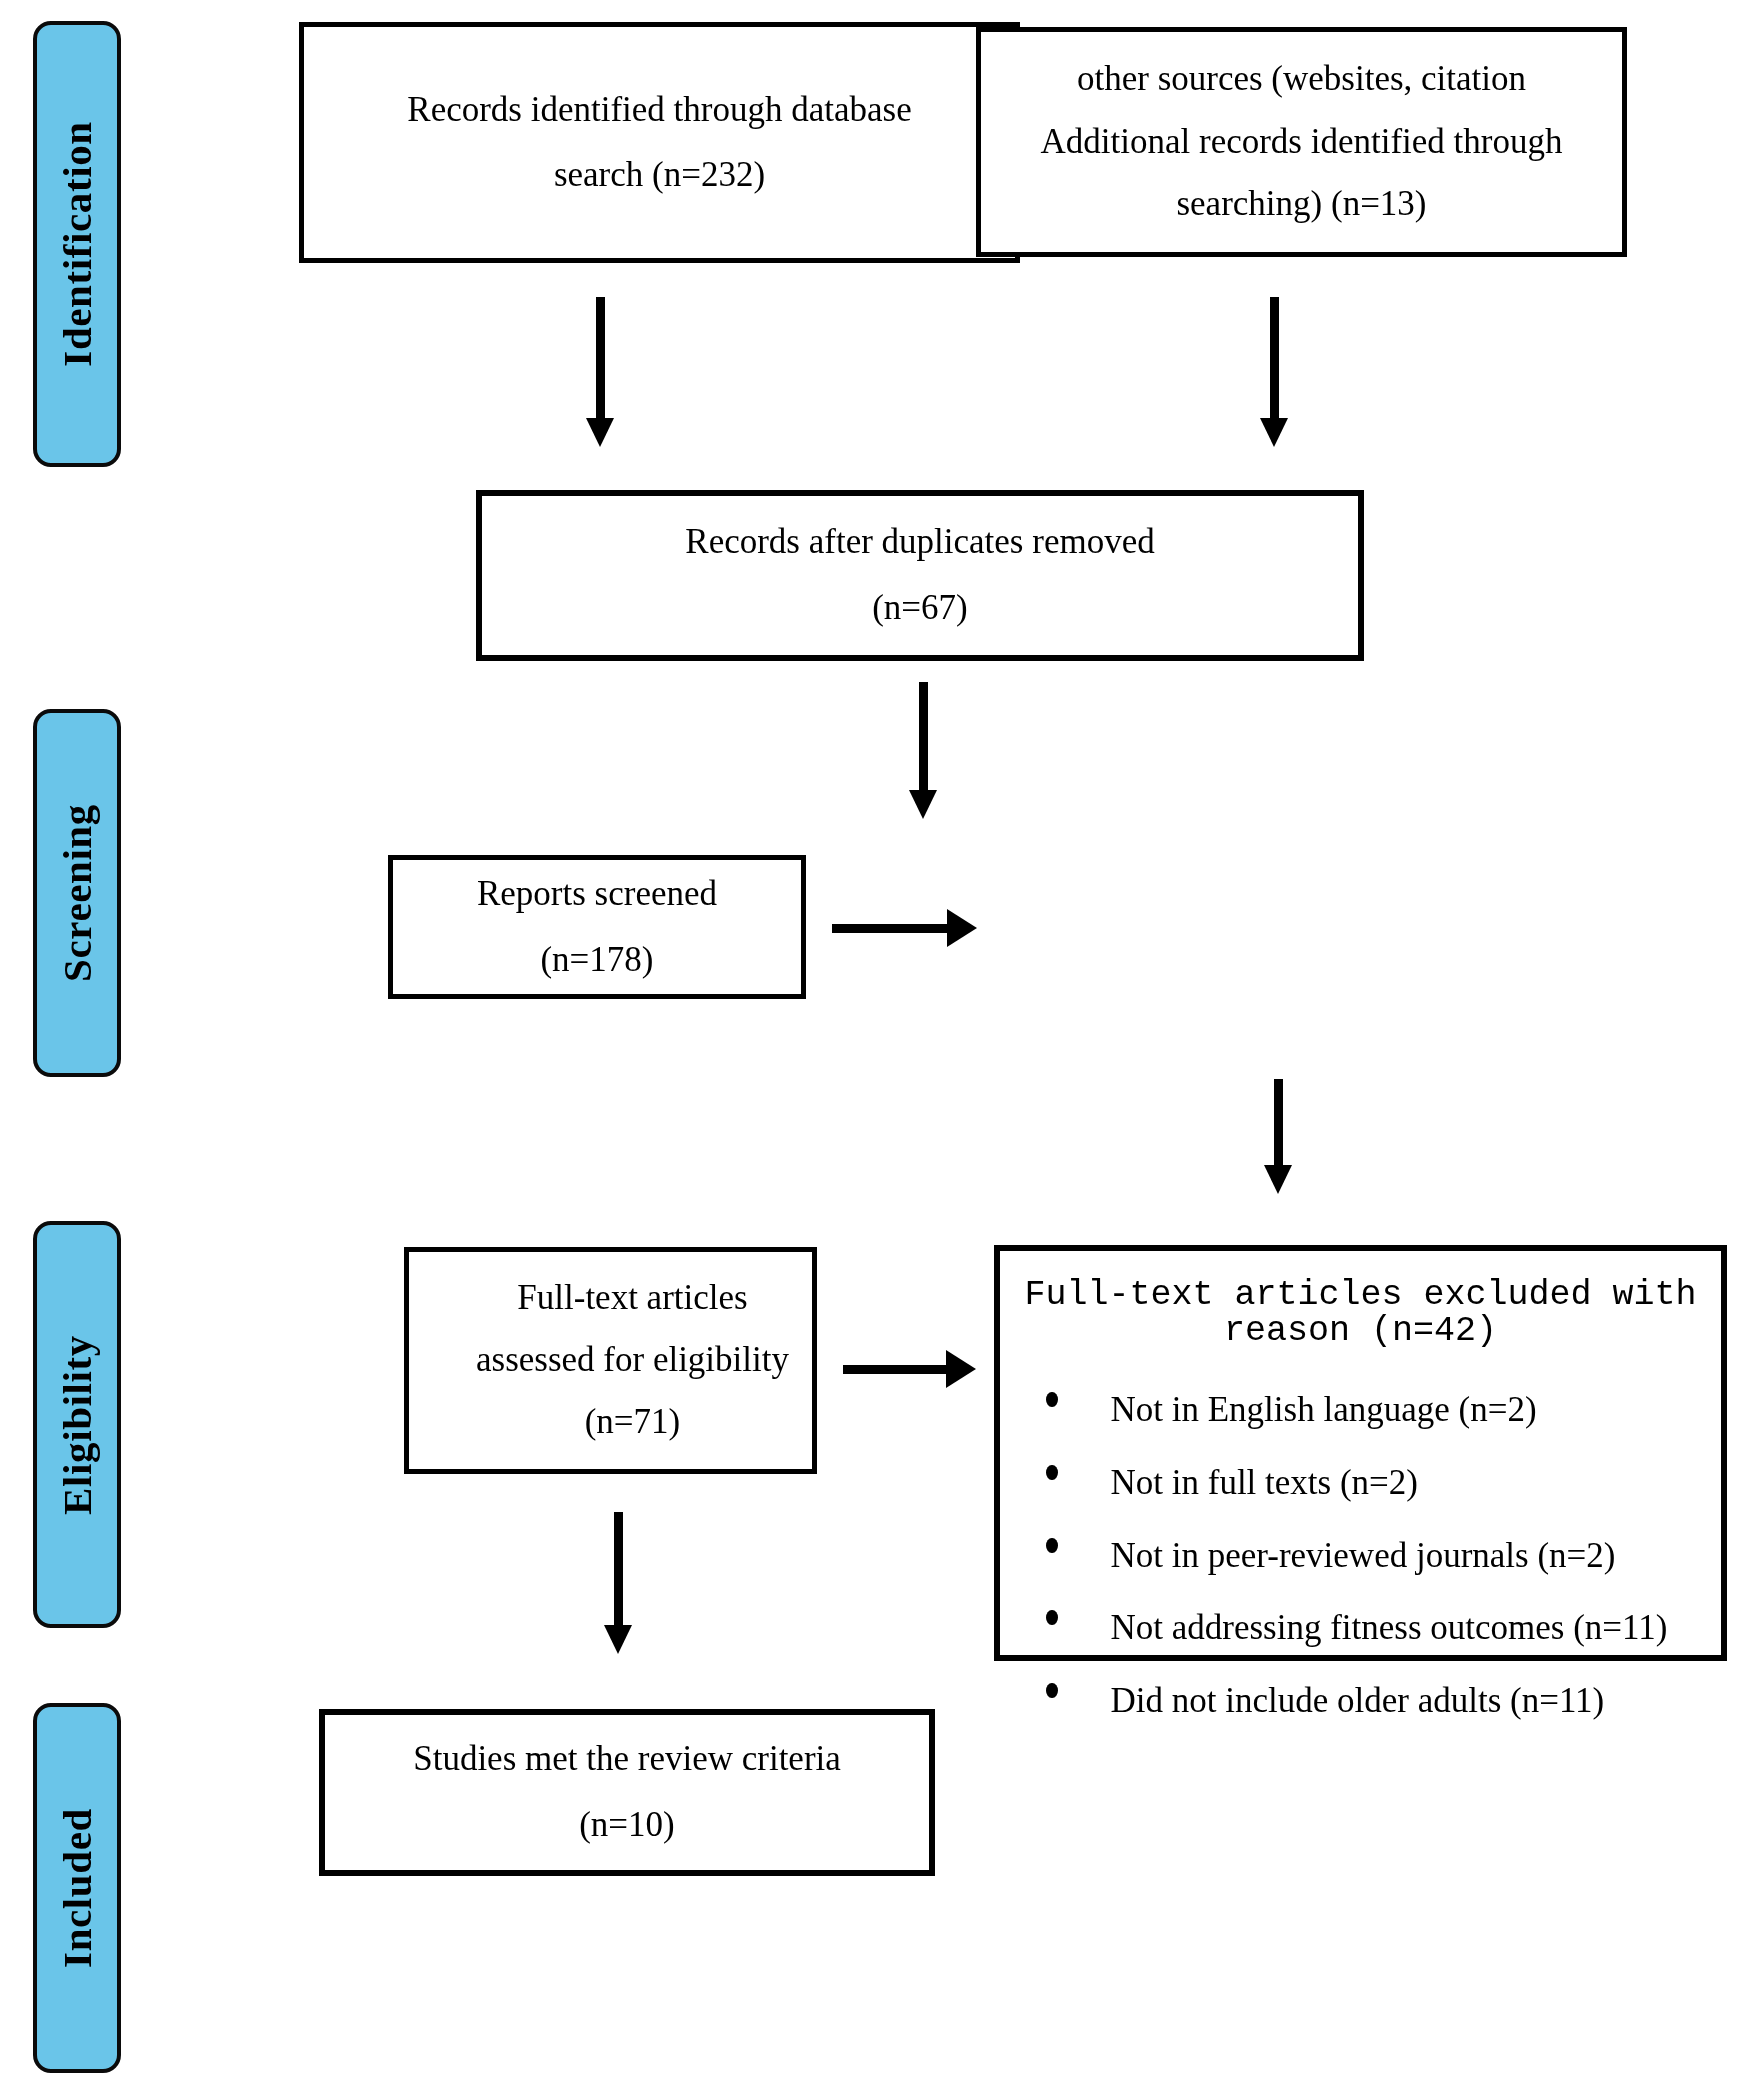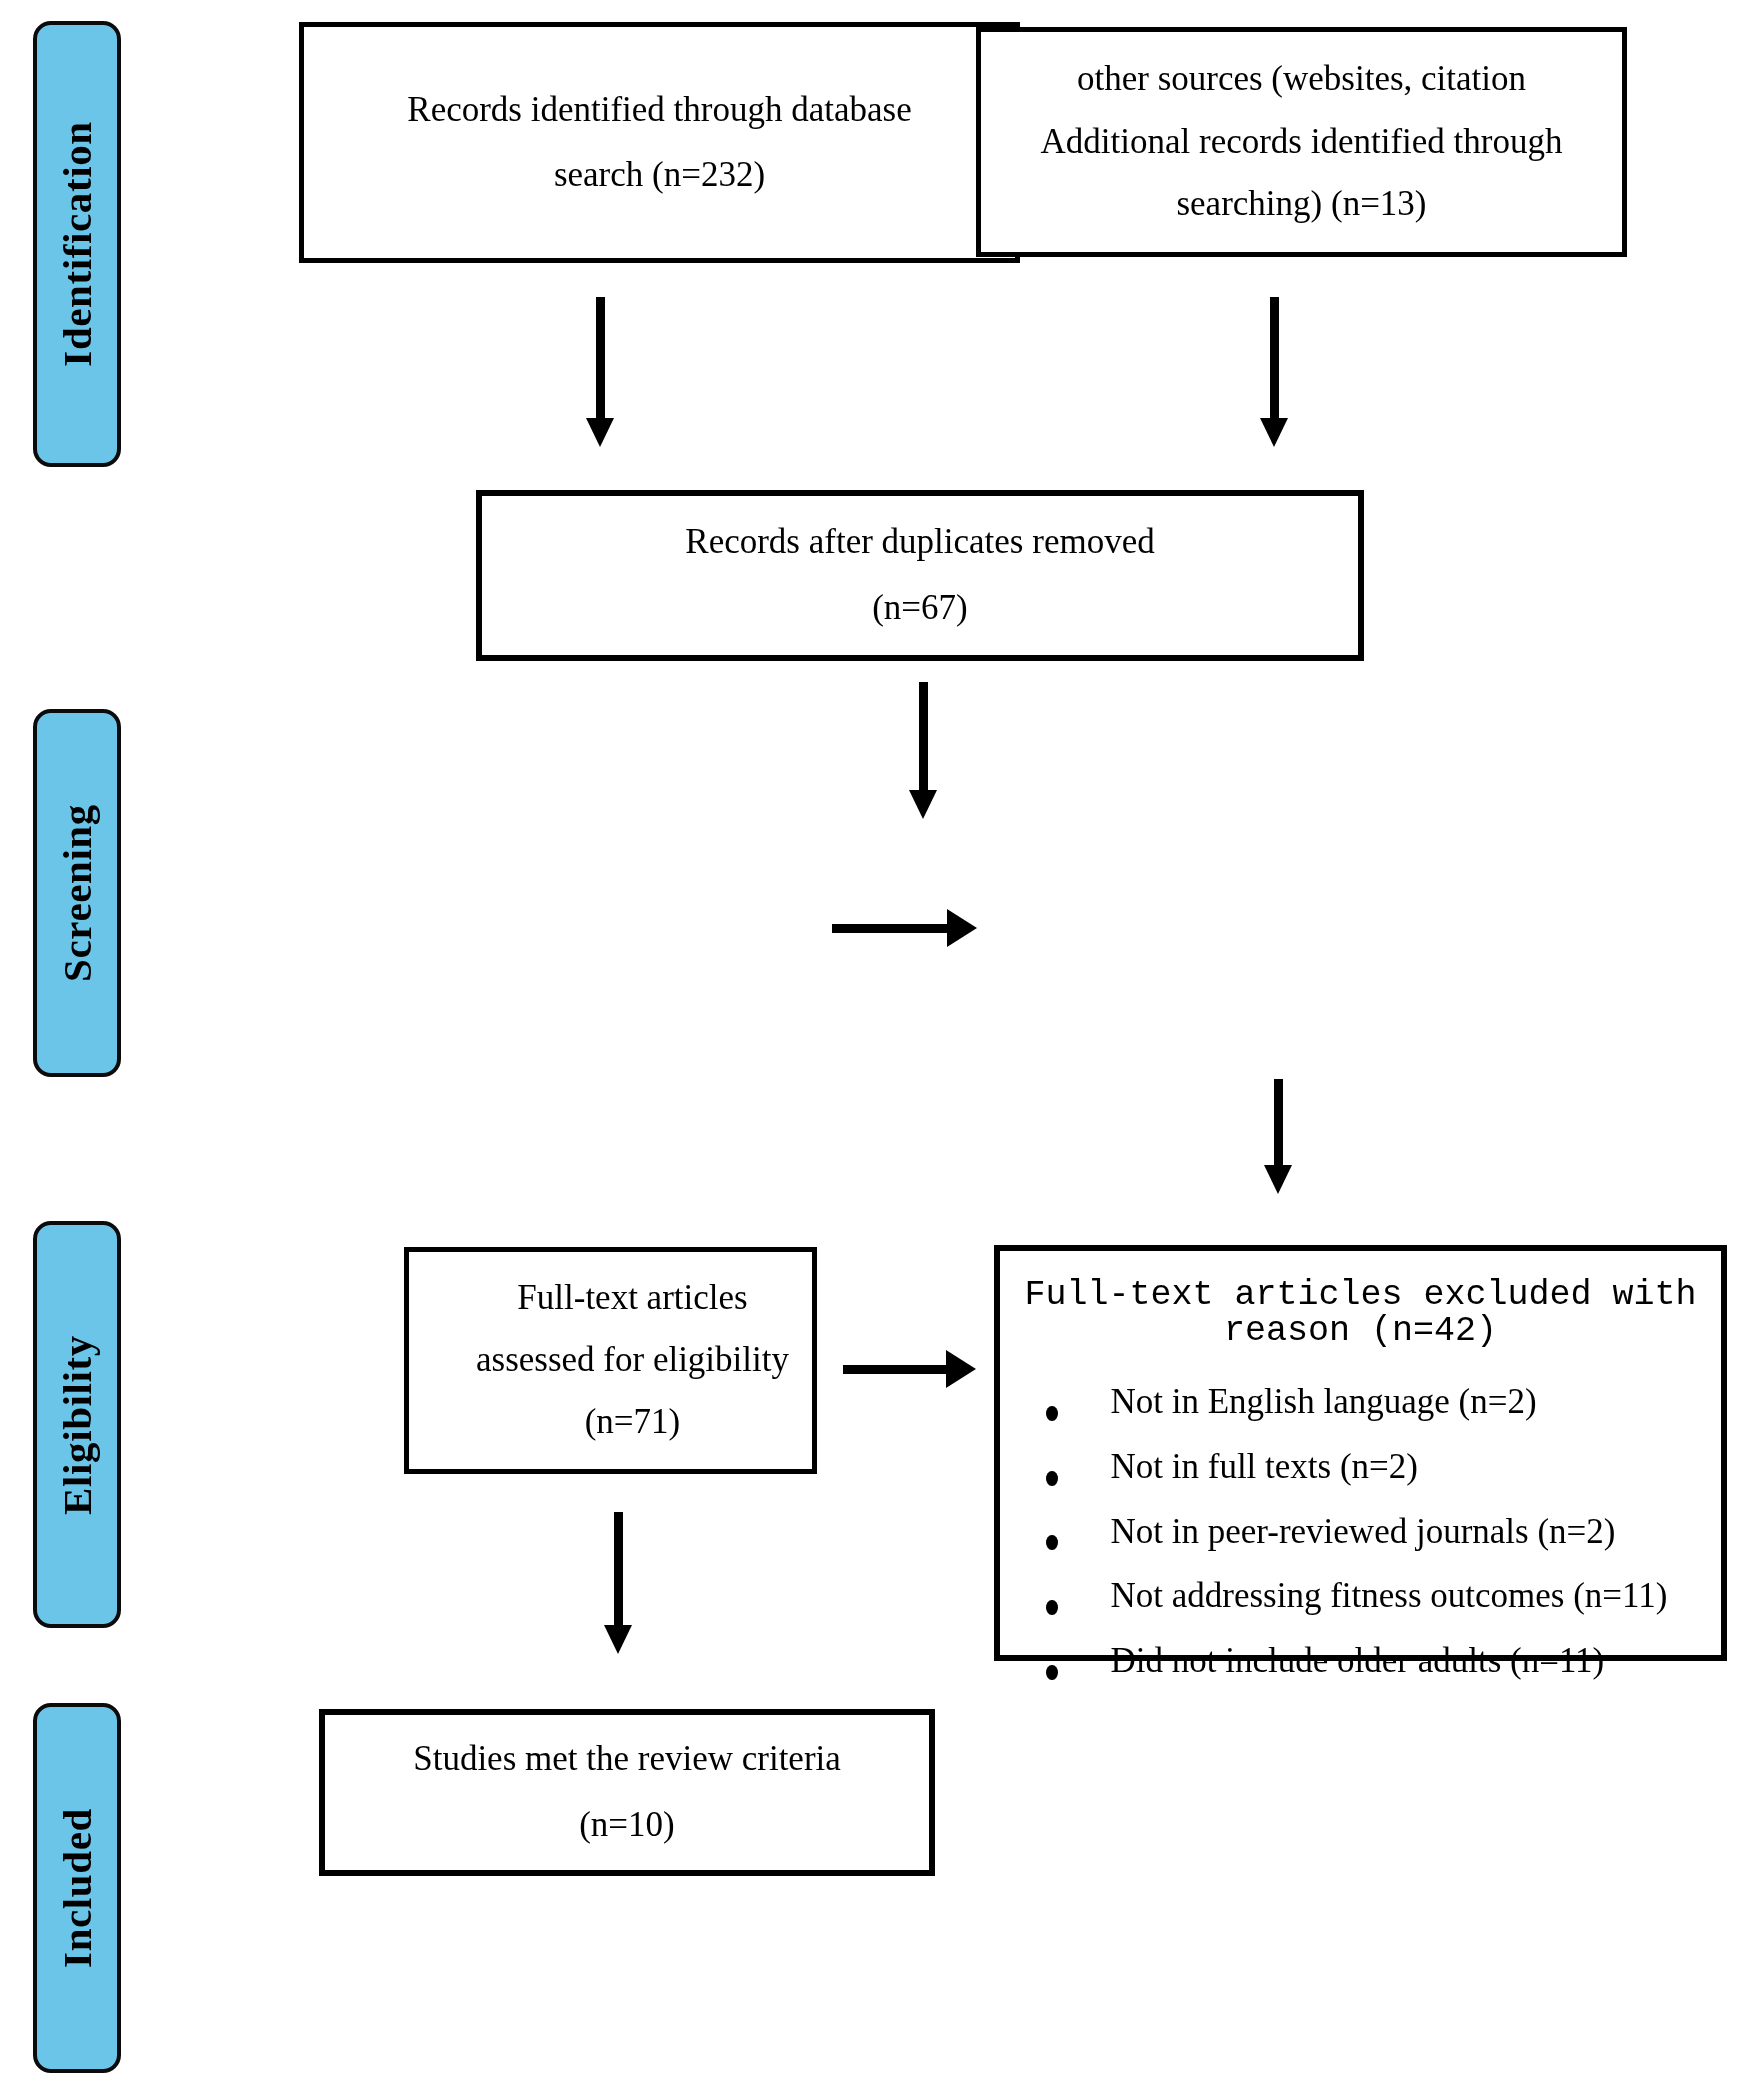--- a/index.html
+++ b/index.html
@@ -57,21 +57,21 @@
     align-items: stretch;
     padding: 25.5px 11px 24px 11px;
   }
   .ft-title { text-align: center; font-family: Liberation Mono, monospace; }
   .reasons {
     margin-top: 34px;
     display: flex;
     flex-direction: column;
     gap: 28px;
   }
-  .reason { display: flex; align-items: flex-end; text-align: left; }
+  .reason { display: flex; align-items: flex-start; text-align: left; margin-top: 8px; }
   .dot {
     width: 11.5px; height: 15px;
     border-radius: 50%;
     background: #000;
     margin-left: 35px;
     flex: none;
   }
   .reason-text { margin-left: 53px; }
 
   
@@ -142,20 +142,24 @@
   <div class="box" style="left:476px; top:490px; width:888px; height:171px; border-width:6px;">
     <div class="bl">Records after duplicates removed</div>
     <div class="bl">(n=67)</div>
   </div>
 
   <div class="varrow" style="left:909px; top:682px;">
     <div class="stem" style="height:108px;"></div>
     <div class="head"></div>
   </div>
 
+  <div class="box" style="left:388px; top:855px; width:418px; height:144px;">
+    <div class="bl">Reports screened</div>
+    <div class="bl">(n=178)</div>
+  </div>
 
   <div class="harrow" style="left:832px; top:909px;">
     <div class="stem" style="width:115px;"></div>
     <div class="head"></div>
   </div>
 
 
   <div class="varrow" style="left:1264px; top:1079px;">
     <div class="stem" style="height:86px;"></div>
     <div class="head"></div>

